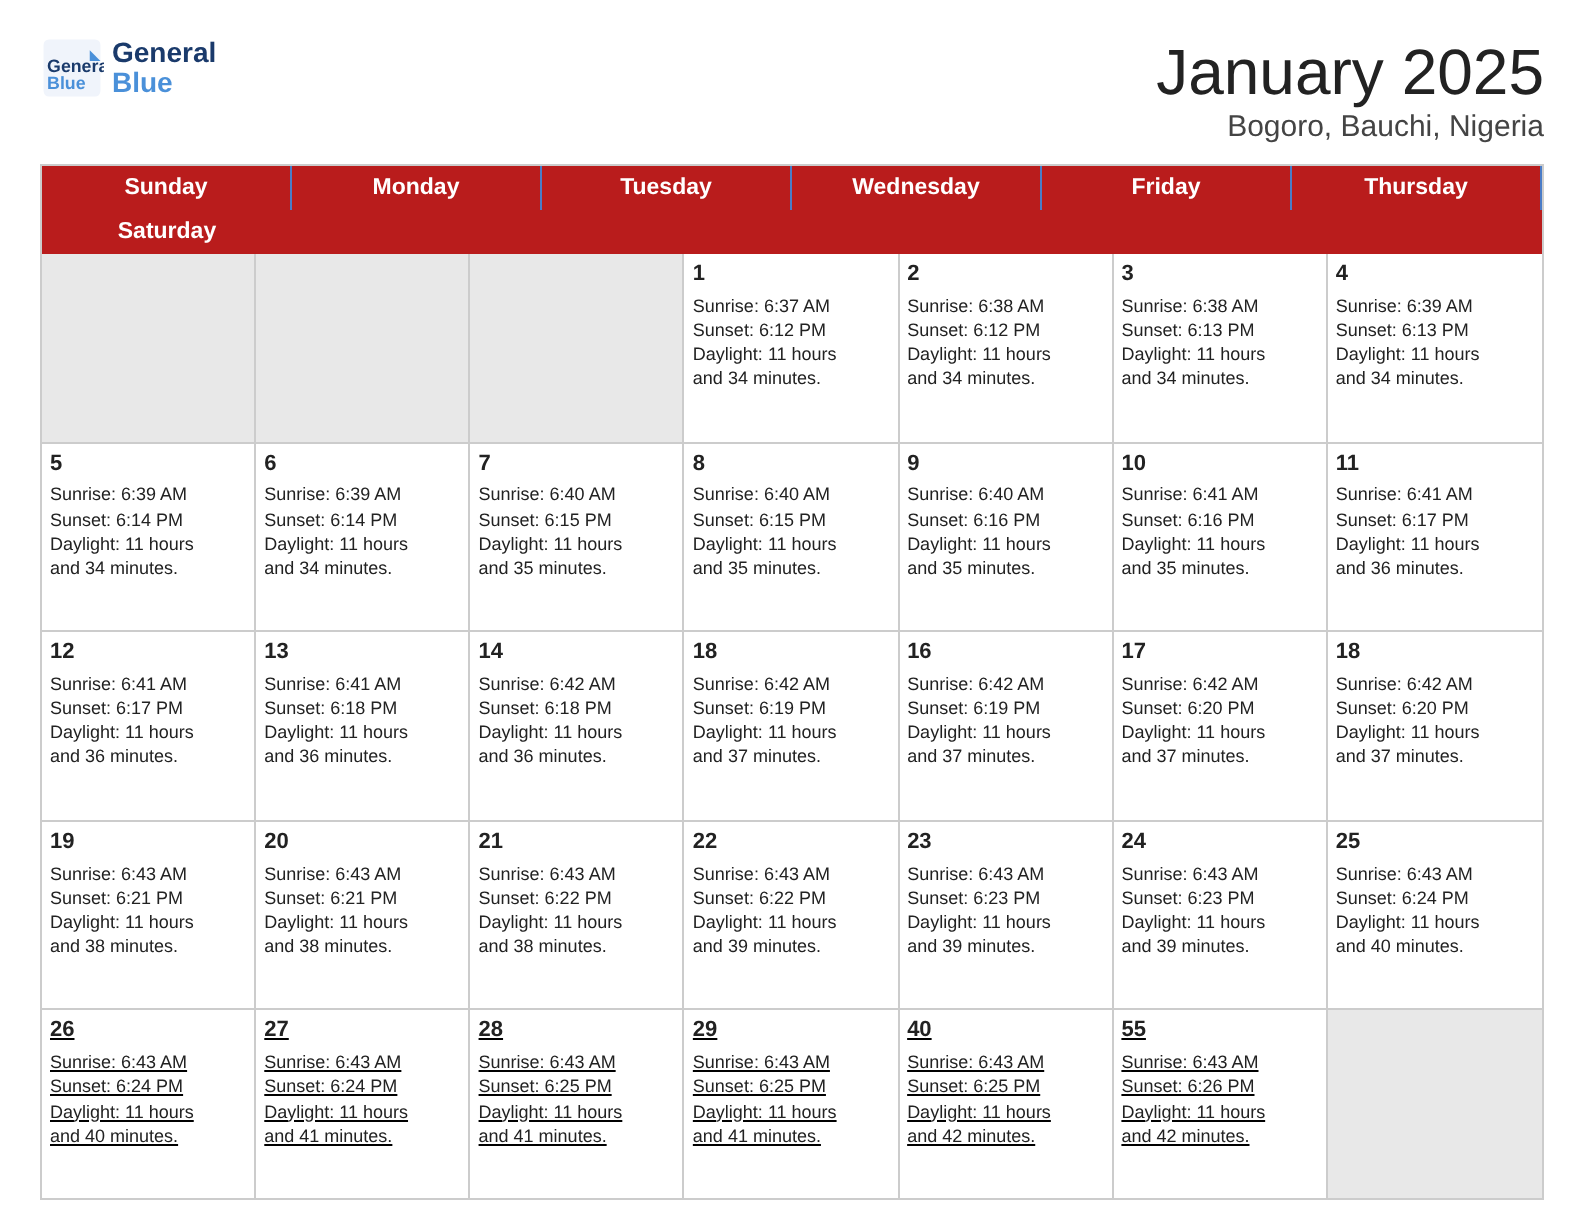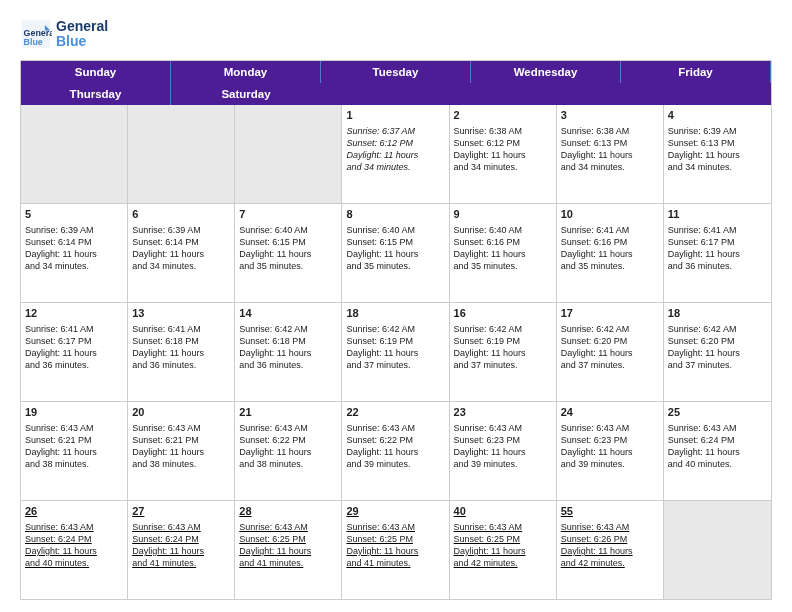--- a/index.html
+++ b/index.html
@@ -46,22 +46,22 @@
       color: #444;
     }
     .calendar {
       flex: 1;
       display: flex;
       flex-direction: column;
       border: 1px solid #ccc;
     }
     .cal-header {
       display: grid;
-      grid-template-columns: repeat(5, 1fr);
-      background: #4c1d95;
+      grid-template-columns: repeat(6, 1fr);
+      background: #b91c1c;
     }
     .cal-header-cell {
       color: #fff;
       font-size: 11.5px;
       font-weight: bold;
       text-align: center;
       padding: 5px 2px;
       border-right: 1px solid #4a7cc7;
     }
     .cal-header-cell:last-child { border-right: none; }
@@ -110,40 +110,44 @@
         <rect x="2" y="2" width="32" height="32" rx="3" fill="#f0f4fb"></rect>
         <text x="4" y="20" font-size="10" font-weight="bold" fill="#1a3a6b" font-family="Arial">General</text>
         <text x="4" y="30" font-size="10" font-weight="bold" fill="#4a90d9" font-family="Arial">Blue</text>
         <polygon points="28,8 34,14 28,14" fill="#4a90d9"></polygon>
       </svg>
       <div style="display:flex;flex-direction:column;line-height:1.1;">
         <span style="font-size:14px;font-weight:bold;color:#1a3a6b;">General</span>
         <span style="font-size:14px;font-weight:bold;color:#4a90d9;">Blue</span>
       </div>
     </div>
+    <div class="title-block">
+      <h1>January 2025</h1>
+      <h2>Bogoro, Bauchi, Nigeria</h2>
+    </div>
   </div>
 
   <div class="calendar">
     <div class="cal-header">
     <div class="cal-header-cell">Sunday</div>
         <div class="cal-header-cell">Monday</div>
         <div class="cal-header-cell">Tuesday</div>
         <div class="cal-header-cell">Wednesday</div>
         <div class="cal-header-cell">Friday</div>
         <div class="cal-header-cell">Thursday</div>
         <div class="cal-header-cell">Saturday</div>
       </div>
     <div class="cal-body">
     <div class="cal-row">
           <div class="cal-cell shaded empty"></div>
           <div class="cal-cell shaded empty"></div>
           <div class="cal-cell shaded empty"></div>
           <div class="cal-cell">
             <div class="day-num">1</div>
-            <div class="cell-info" style="white-space: pre-line; font-style: italic;">Sunrise: 6:37 AM
+            <div class="cell-info" style="white-space: pre-line;">Sunrise: 6:37 AM
 Sunset: 6:12 PM
 Daylight: 11 hours
 and 34 minutes.</div>
           </div>
           <div class="cal-cell">
             <div class="day-num">2</div>
             <div class="cell-info" style="white-space: pre-line;">Sunrise: 6:38 AM
 Sunset: 6:12 PM
 Daylight: 11 hours
 and 34 minutes.</div>

